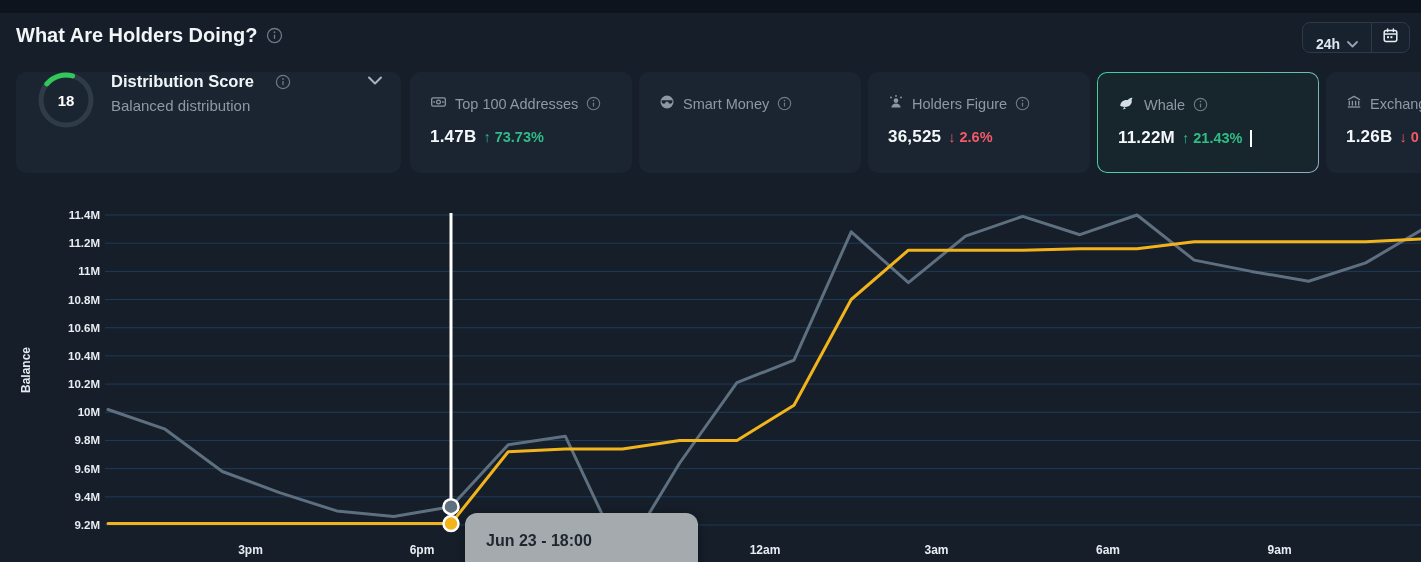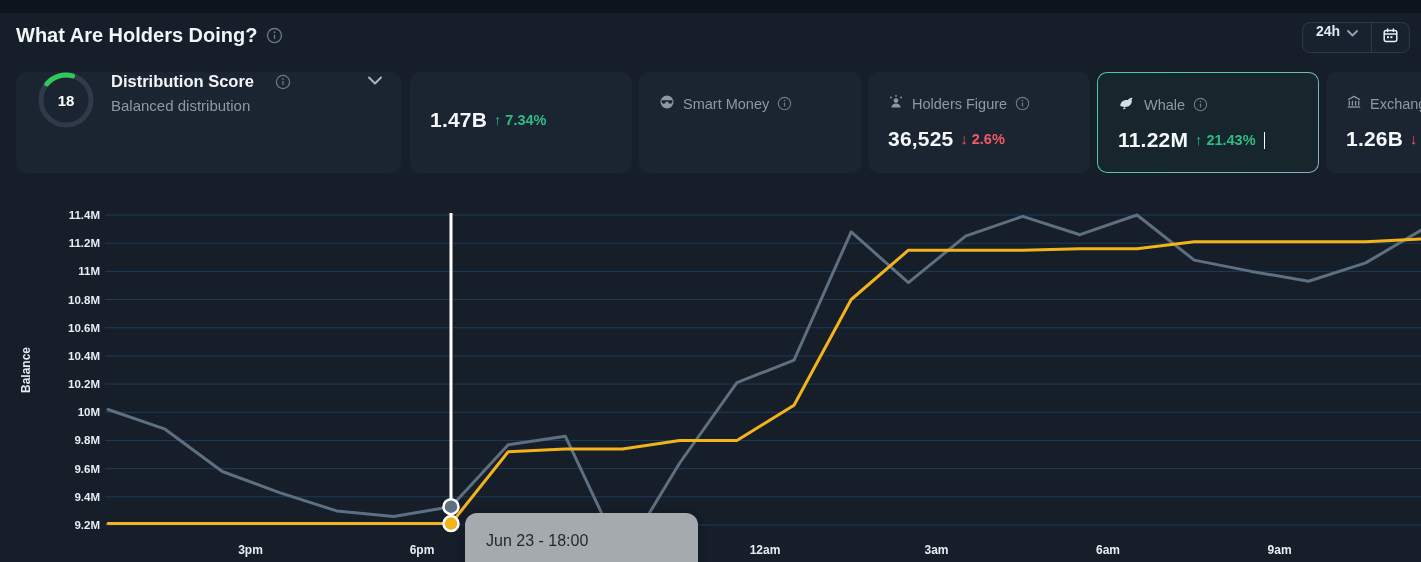--- a/index.html
+++ b/index.html
@@ -6,60 +6,60 @@
   *{box-sizing:border-box;}
   .app{position:relative;width:1421px;height:562px;overflow:hidden;
        background:#151E29;font-family:"Liberation Sans","DejaVu Sans",sans-serif;color:#F2F5F8;}
   .topstrip{position:absolute;left:0;top:0;width:100%;height:13px;background:#0E141D;}
 
   
   .hdr-title{position:absolute;left:16px;top:24px;font-size:20px;font-weight:700;color:#F2F5F8;display:flex;align-items:center;gap:9px;}
   .info{display:inline-flex;align-items:center;justify-content:center;}
   .range-pill{position:absolute;left:1302px;top:22px;height:31px;display:flex;align-items:stretch;
       border:1px solid #2D3947;border-radius:8px;background:#18222E;overflow:hidden;}
-  .range-main{display:flex;align-items:flex-start;gap:7px;padding:0 13px;cursor:pointer;}
+  .range-main{display:flex;align-items:flex-end;gap:7px;padding:0 13px;cursor:pointer;}
   .range-label{font-size:14px;font-weight:600;color:#DCE7F4;}
   .range-div{width:1px;background:#2D3947;}
   .range-cal{display:flex;align-items:center;padding:0 11px;cursor:pointer;}
 
   
   .card{position:absolute;top:72px;height:101px;background:#1B2531;border-radius:10px;}
   .card.dist{left:16px;width:385px;}
   .m0{left:410px;width:222px;}
   .m1{left:639px;width:222px;}
   .m2{left:868px;width:222px;}
   .m3{left:1097px;width:222px;}
   .m4{left:1326px;width:222px;}
   .card.sel{background:linear-gradient(#16262C,#16262C) padding-box,
             linear-gradient(135deg,#3ECF9E 0%,#55C9A4 40%,#92ABC1 100%) border-box;
             border:1.5px solid transparent;}
   .mcard{padding:22px 0 0 20px;cursor:pointer;}
   .mlabel-row{display:flex;align-items:center;gap:8px;color:#8E98A4;font-size:14.5px;}
   .mvalue-row{margin-top:14px;display:flex;align-items:center;gap:7px;}
-  .mvalue{font-size:21px;font-weight:700;color:#F5F8FB;letter-spacing:.2px;}
+  .mvalue{font-size:17px;font-weight:700;color:#F5F8FB;letter-spacing:.2px;}
   .mchange{font-size:14.5px;font-weight:600;}
   .up{color:#2EBD85;} .down{color:#F25A68;}
   .caret{display:inline-block;width:1.5px;height:17px;background:#FFFFFF;margin-left:1px;}
 
   .dist{display:flex;align-items:flex-start;padding:0 18px 0 22px;cursor:pointer;}
   .gauge{position:relative;width:56px;height:56px;flex:0 0 56px;}
   .gauge .score{position:absolute;inset:0;display:flex;align-items:center;justify-content:center;
         font-size:15px;font-weight:700;color:#FFFFFF;}
   .dist-txt{margin-left:17px;flex:1;}
   .dist-title-row{display:flex;align-items:center;gap:21px;}
   .dist-title{font-size:16.5px;font-weight:700;color:#F2F5F8;}
   .dist-sub{margin-top:6px;font-size:15px;color:#8E98A4;}
 
   
   #chart-svg{position:absolute;left:0;top:195px;}
   #chart-svg text{font-family:"Liberation Sans","DejaVu Sans",sans-serif;}
   .tooltip{position:absolute;left:465px;top:513px;width:233px;height:70px;
       background:#A5AAAF;border-radius:12px;padding:19px 0 0 21px;
       box-shadow:0 2px 8px rgba(0,0,0,.35);}
-  .tooltip-label{font-size:16px;font-weight:400;color:#1E2630;}
+  .tooltip-label{font-size:16px;font-weight:700;color:#1E2630;}
 </style>
 </head>
 <body>
 
 <div class="app">
   <div class="topstrip"></div>
 
   <div class="hdr-title">
     <span>What Are Holders Doing?</span>
     <span class="info">
@@ -117,23 +117,41 @@
       <div class="dist-sub">Balanced distribution</div>
     </div>
     <span>
       <svg width="16" height="10" viewBox="0 0 16 10">
           <path d="M2 1.5 L8 7.5 L14 1.5" fill="none" stroke="#AAB4C0" stroke-width="2" stroke-linecap="round" stroke-linejoin="round"></path>
         </svg>
     </span>
   </div>
 
   <div class="card mcard m0">
+    <div class="mlabel-row">
+      <span>
+        <svg width="17" height="16" viewBox="0 0 16 16">
+            <rect x="1.2" y="3.8" width="13.6" height="8.4" rx="1.4" fill="none" stroke="#8E98A4" stroke-width="1.3"></rect>
+            <circle cx="8" cy="8" r="1.9" fill="none" stroke="#8E98A4" stroke-width="1.2"></circle>
+            <line x1="3.6" y1="7" x2="3.6" y2="9" stroke="#8E98A4" stroke-width="1.2"></line>
+            <line x1="12.4" y1="7" x2="12.4" y2="9" stroke="#8E98A4" stroke-width="1.2"></line>
+          </svg>
+      </span>
+      <span>Top 100 Addresses</span>
+      <span class="info">
+        <svg width="15" height="15" viewBox="0 0 16 16">
+            <circle cx="8" cy="8" r="6.6" fill="none" stroke="#6F7A88" stroke-width="1.2"></circle>
+            <rect x="7.35" y="7" width="1.3" height="4.2" rx="0.6" fill="#6F7A88"></rect>
+            <circle cx="8" cy="4.9" r="0.85" fill="#6F7A88"></circle>
+          </svg>
+      </span>
+    </div>
     <div class="mvalue-row">
       <span class="mvalue">1.47B</span>
-      <span class="mchange up"><span>↑</span> <span>7.34%</span></span>
+      <span class="mchange up"><span>↑</span> <span>73.73%</span></span>
     </div>
   </div>
 
   <div class="card mcard m1">
     <div class="mlabel-row">
       <span>
         <svg width="16" height="16" viewBox="0 0 16 16">
             <circle cx="8" cy="8" r="6.5" fill="#8E98A4"></circle>
             <path d="M2.6 6.3 h10.8 v1.1 a2.1 2.1 0 0 1 -4.2 .3 h-2.4 a2.1 2.1 0 0 1 -4.2 -.3 z" fill="#1B2531"></path>
           </svg>

